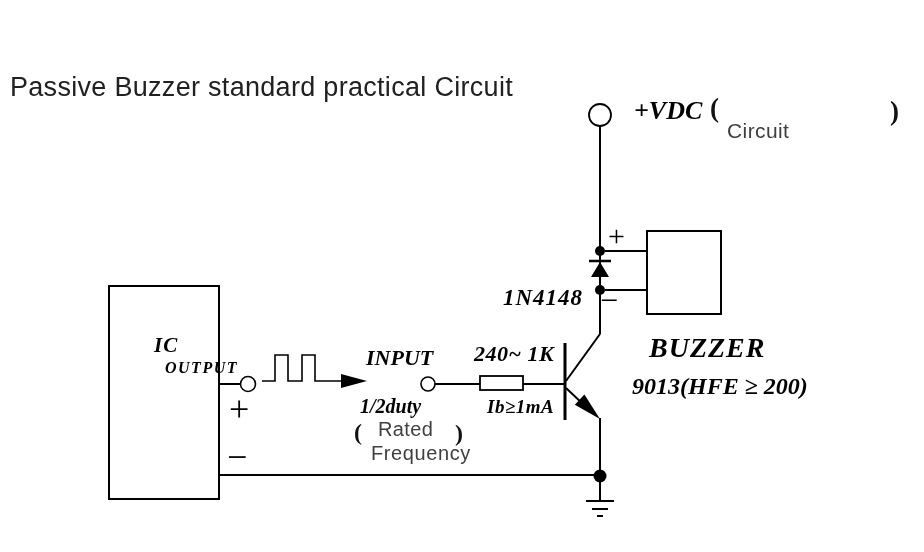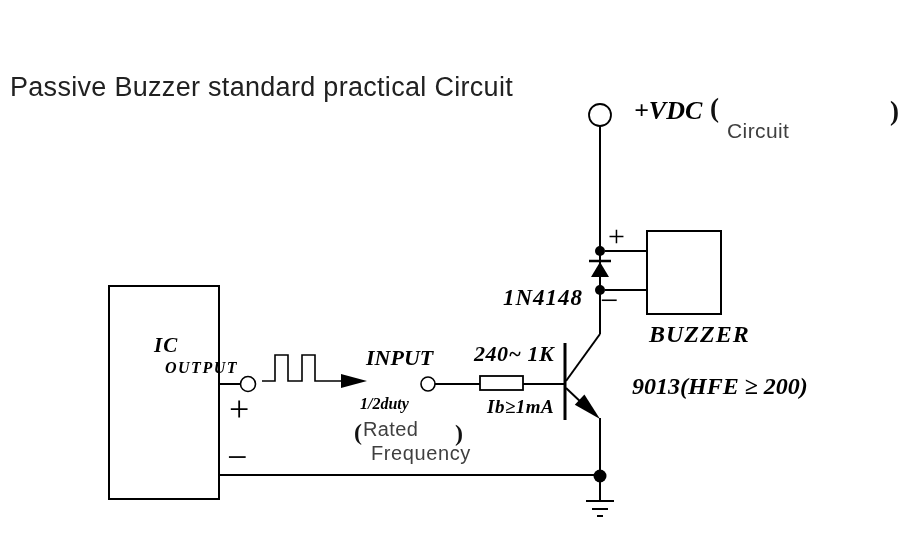--- a/index.html
+++ b/index.html
@@ -19,31 +19,31 @@
 
   .title{left:10px;top:54px;font-size:27px;letter-spacing:.3px;color:#212121;margin-top:20px;}
 
   .vdc-label{left:634px;top:98px;font-size:26px;}
   .pnote-open{left:710px;top:95px;font-size:27px;}
   .pnote-l1{left:728px;top:94px;font-size:21px;letter-spacing:.4px;}
   .pnote-close{left:890px;top:98px;font-size:27px;}
   .pnote-l2{left:727px;top:120px;font-size:21px;letter-spacing:.4px;}
 
   .diode-label{left:503px;top:254px;font-size:23px;letter-spacing:1px;margin-top:32px;}
-  .buzzer-label{left:649px;top:322px;font-size:24px;letter-spacing:1px;}
+  .buzzer-label{left:649px;top:334px;font-size:28px;letter-spacing:1px;}
   .buzzer-plus{left:608px;top:221px;font-size:30px;}
   .buzzer-minus{left:600px;top:284px;font-size:32px;}
   .transistor-label{left:632px;top:374px;font-size:24px;text-align:center;}
 
   .resistor-value{left:474px;top:343px;font-size:22px;letter-spacing:.5px;}
   .ib-label{left:487px;top:397px;font-size:19px;letter-spacing:.5px;}
   .input-label{left:366px;top:347px;font-size:22px;}
-  .duty-label{left:360px;top:396px;font-size:16px;}
+  .duty-label{left:360px;top:396px;font-size:20px;}
   .fnote-open{left:354px;top:420px;font-size:24px;}
-  .fnote-l1{left:363px;top:419px;font-size:20px;letter-spacing:.4px;}
+  .fnote-l1{left:378px;top:419px;font-size:20px;letter-spacing:.4px;}
   .fnote-close{left:455px;top:421px;font-size:24px;}
   .fnote-l2{left:371px;top:443px;font-size:20px;letter-spacing:.6px;}
 
   .ic-label{left:154px;top:335px;font-size:21px;letter-spacing:1px;}
   .ic-output-label{left:134px;top:360px;font-size:16px;letter-spacing:1.5px;margin-left:31px;}
   .out-plus{left:229px;top:391px;font-size:36px;}
   .out-minus{left:227px;top:439px;font-size:36px;}
 </style>
 </head>
 <body>

